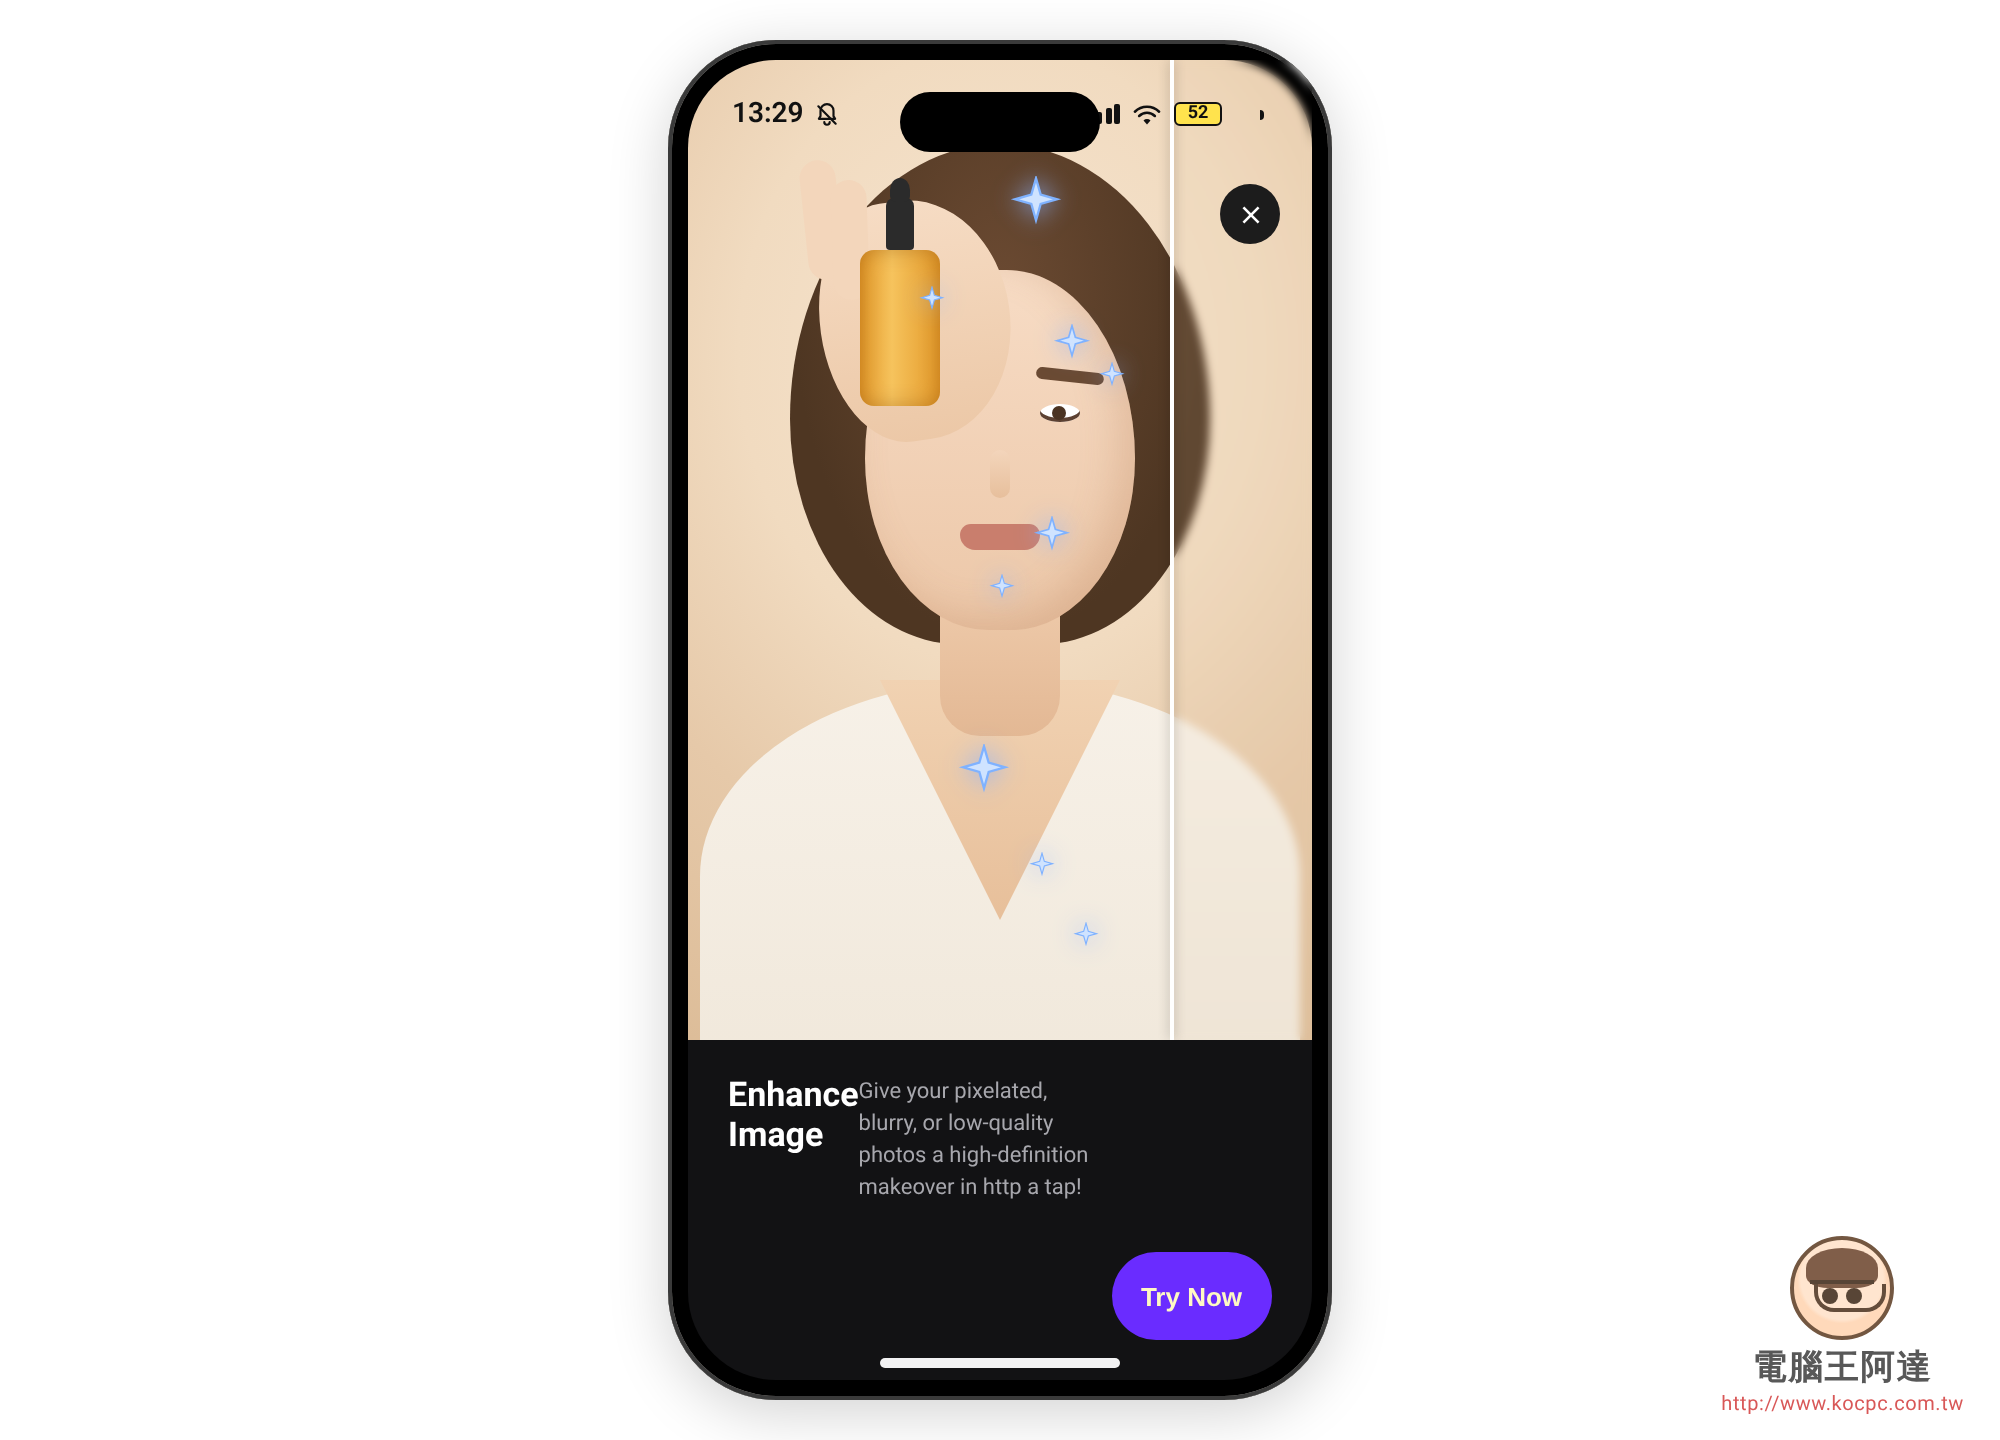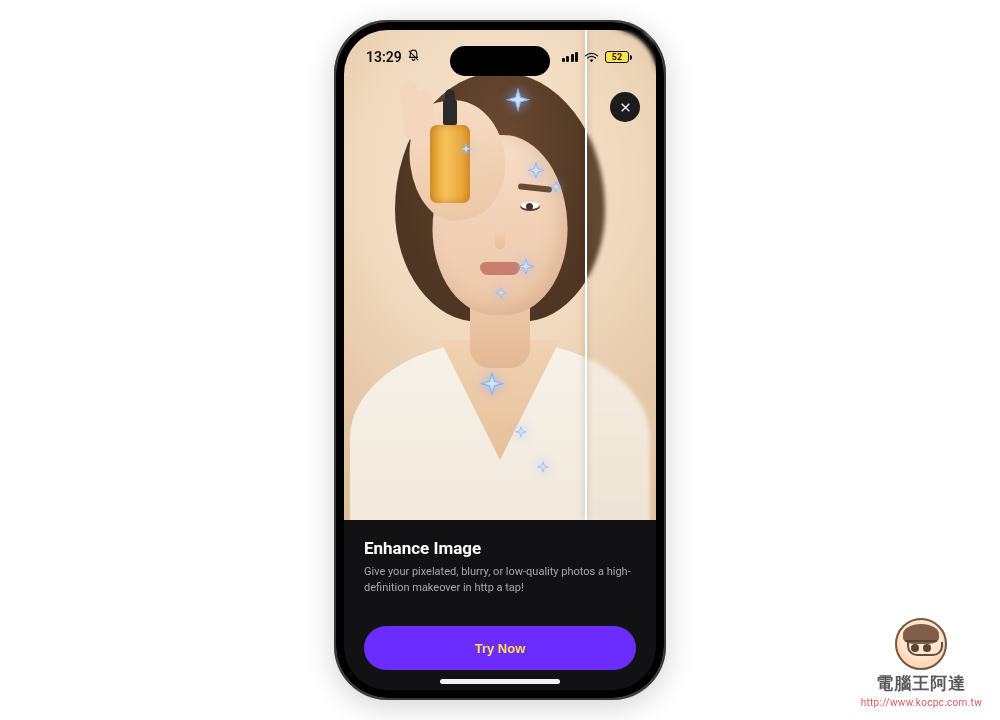--- a/index.html
+++ b/index.html
@@ -76,21 +76,21 @@
     align-items: center;
     justify-content: space-between;
     padding: 0 24px 0 22px;
     z-index: 25;
     color: #111;
     font-weight: 600;
     font-size: 14px;
   }
   .status-left {
     display: flex;
-    align-items: flex-start;
+    align-items: center;
     gap: 5px;
   }
   .status-right {
     display: flex;
     align-items: center;
     gap: 6px;
   }
   .cell-icon, .wifi-icon {
     display: inline-flex;
     align-items: flex-end;
@@ -103,21 +103,21 @@
     border-radius: 1px;
   }
   .cell-icon span:nth-child(1){height:4px;}
   .cell-icon span:nth-child(2){height:6px;}
   .cell-icon span:nth-child(3){height:8px;}
   .cell-icon span:nth-child(4){height:10px;}
   .wifi-svg { width:15px; height:11px; }
   .battery {
     display: inline-flex;
     align-items: center;
-    gap: 1px;
+    gap: 19px;
   }
   .battery-body {
     position: relative;
     width: 24px;
     height: 12px;
     border: 1.2px solid #111;
     border-radius: 3px;
     background: #ffe34d;
     display:flex;
     align-items:center;
@@ -315,42 +315,42 @@
   .close-btn svg { width:13px; height:13px; stroke:#fff; stroke-width:2.4; }
 
   
   .sheet {
     position:absolute;
     left:0; right:0; bottom:0;
     height:170px;
     background:#121214;
     padding: 18px 20px 20px;
     display:flex;
-    flex-direction:column;
+    flex-direction:row;
     z-index:15;
   }
   .sheet h2 {
     color:#fff;
     font-size:17px;
     font-weight:700;
     margin-bottom:6px;
   }
   .sheet p {
     color:#a7a7ad;
     font-size:11px;
     line-height:1.45;
     max-width: 270px;
   }
   .cta {
     margin-top:auto;
     width:100%;
     height:44px;
     border-radius:24px;
     background:#6a2cff;
-    color:#fde047;
+    color:#fef9c3;
     font-weight:700;
     font-size:13px;
     display:flex;
     align-items:center;
     justify-content:center;
     border:none;
     cursor:pointer;
   }
   .home-indicator{
     position:absolute;

